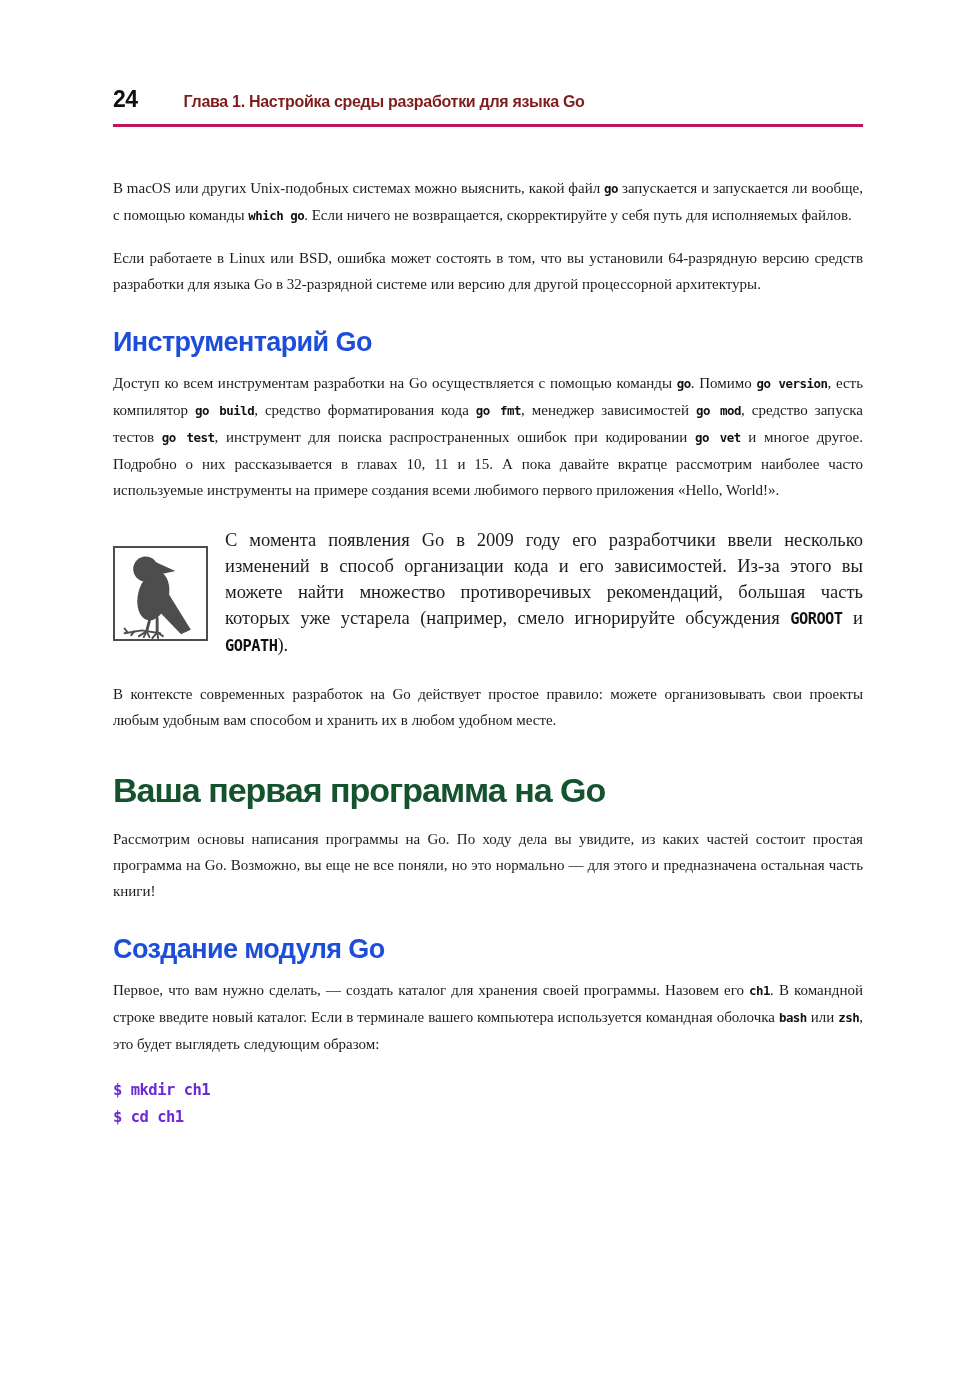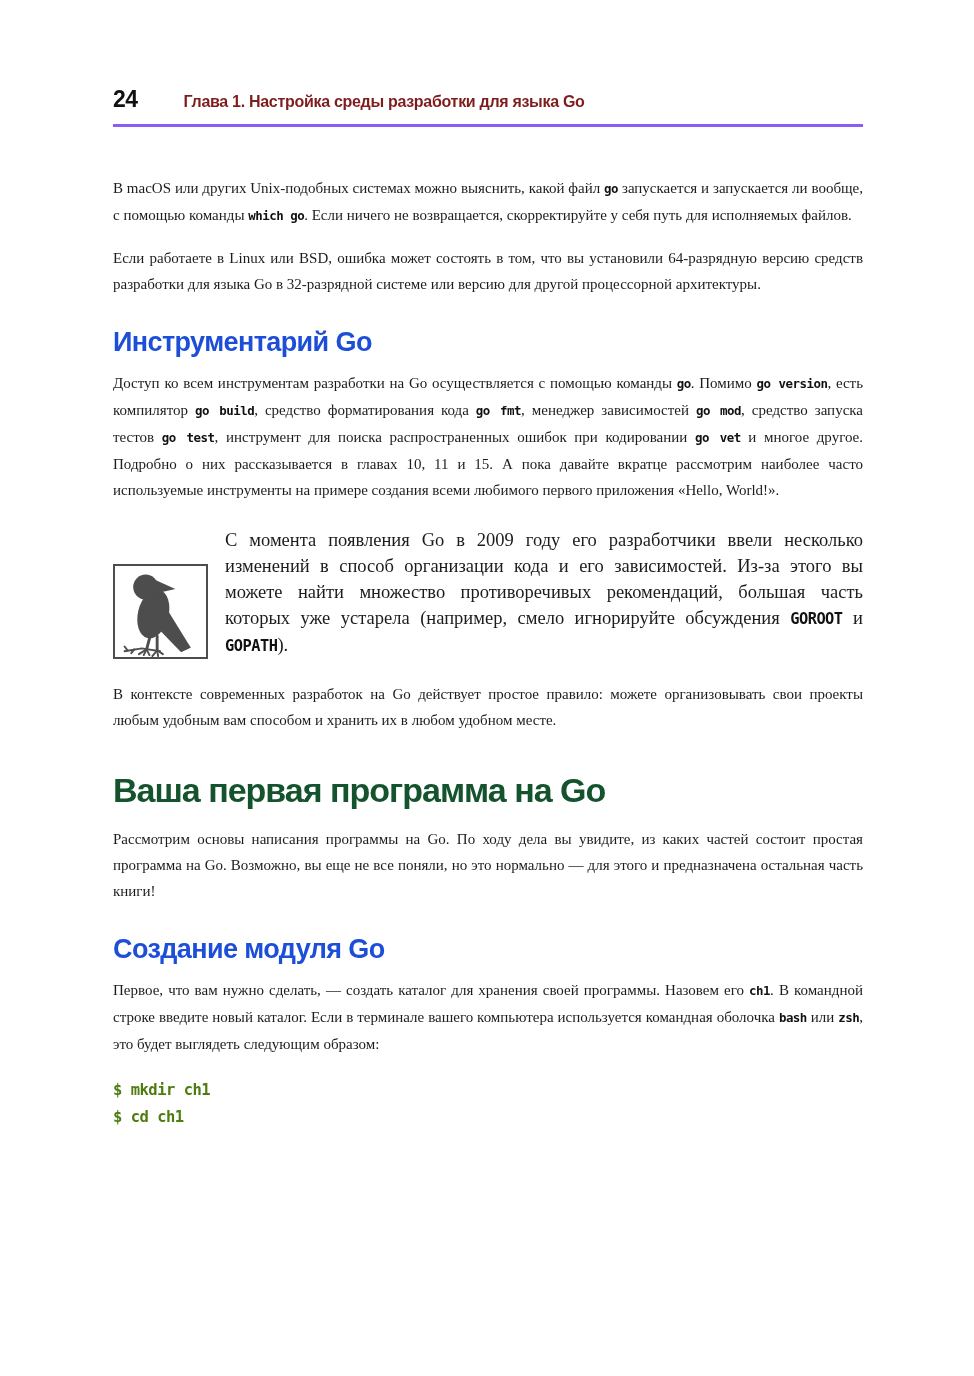--- a/index.html
+++ b/index.html
@@ -14,21 +14,21 @@
     background: #ffffff;
     box-sizing: border-box;
     padding: 86px 111px 0 113px;
     color: #1c1c1c;
     font-family: "Liberation Serif", serif;
   }
   
   .running-header {
     display: flex;
     align-items: baseline;
-    border-bottom: 3px solid #8b5cf6;
+    border-bottom: 3px solid #be185d;
     padding-bottom: 11px;
   }
   .page-number {
     font-family: "Liberation Sans", sans-serif;
     font-weight: 700;
     font-size: 23px;
     letter-spacing: -0.5px;
     color: #111;
   }
   .chapter-title {
@@ -68,21 +68,21 @@
     font-family: Liberation Sans, sans-serif;
     font-weight: 700;
     font-size: 34px;
     letter-spacing: -1px;
     color: #14532d;
     margin: 38px 0 16px 0;
   }
   
   .note {
     display: flex;
-    align-items: flex-end;
+    align-items: center;
     margin: 24px 0 22px 0;
   }
   .note-icon-box {
     flex: 0 0 95px;
     width: 95px;
     height: 95px;
     border: 2px solid #4d4d4d;
     box-sizing: border-box;
     background: #fff;
   }
@@ -95,21 +95,21 @@
     color: #1c1c1c;
   }
   
   .code-block {
     margin: 20px 0 0 0;
     font-family: "DejaVu Sans Mono", monospace;
     font-size: 15.5px;
     font-weight: 700;
     letter-spacing: -0.5px;
     line-height: 27px;
-    color: #4d7c0f;
+    color: #6d28d9;
     white-space: pre;
   }
 </style>
 </head>
 <body>
 
 <div class="page">
 
   <div class="running-header">
     <span class="page-number">24</span>

